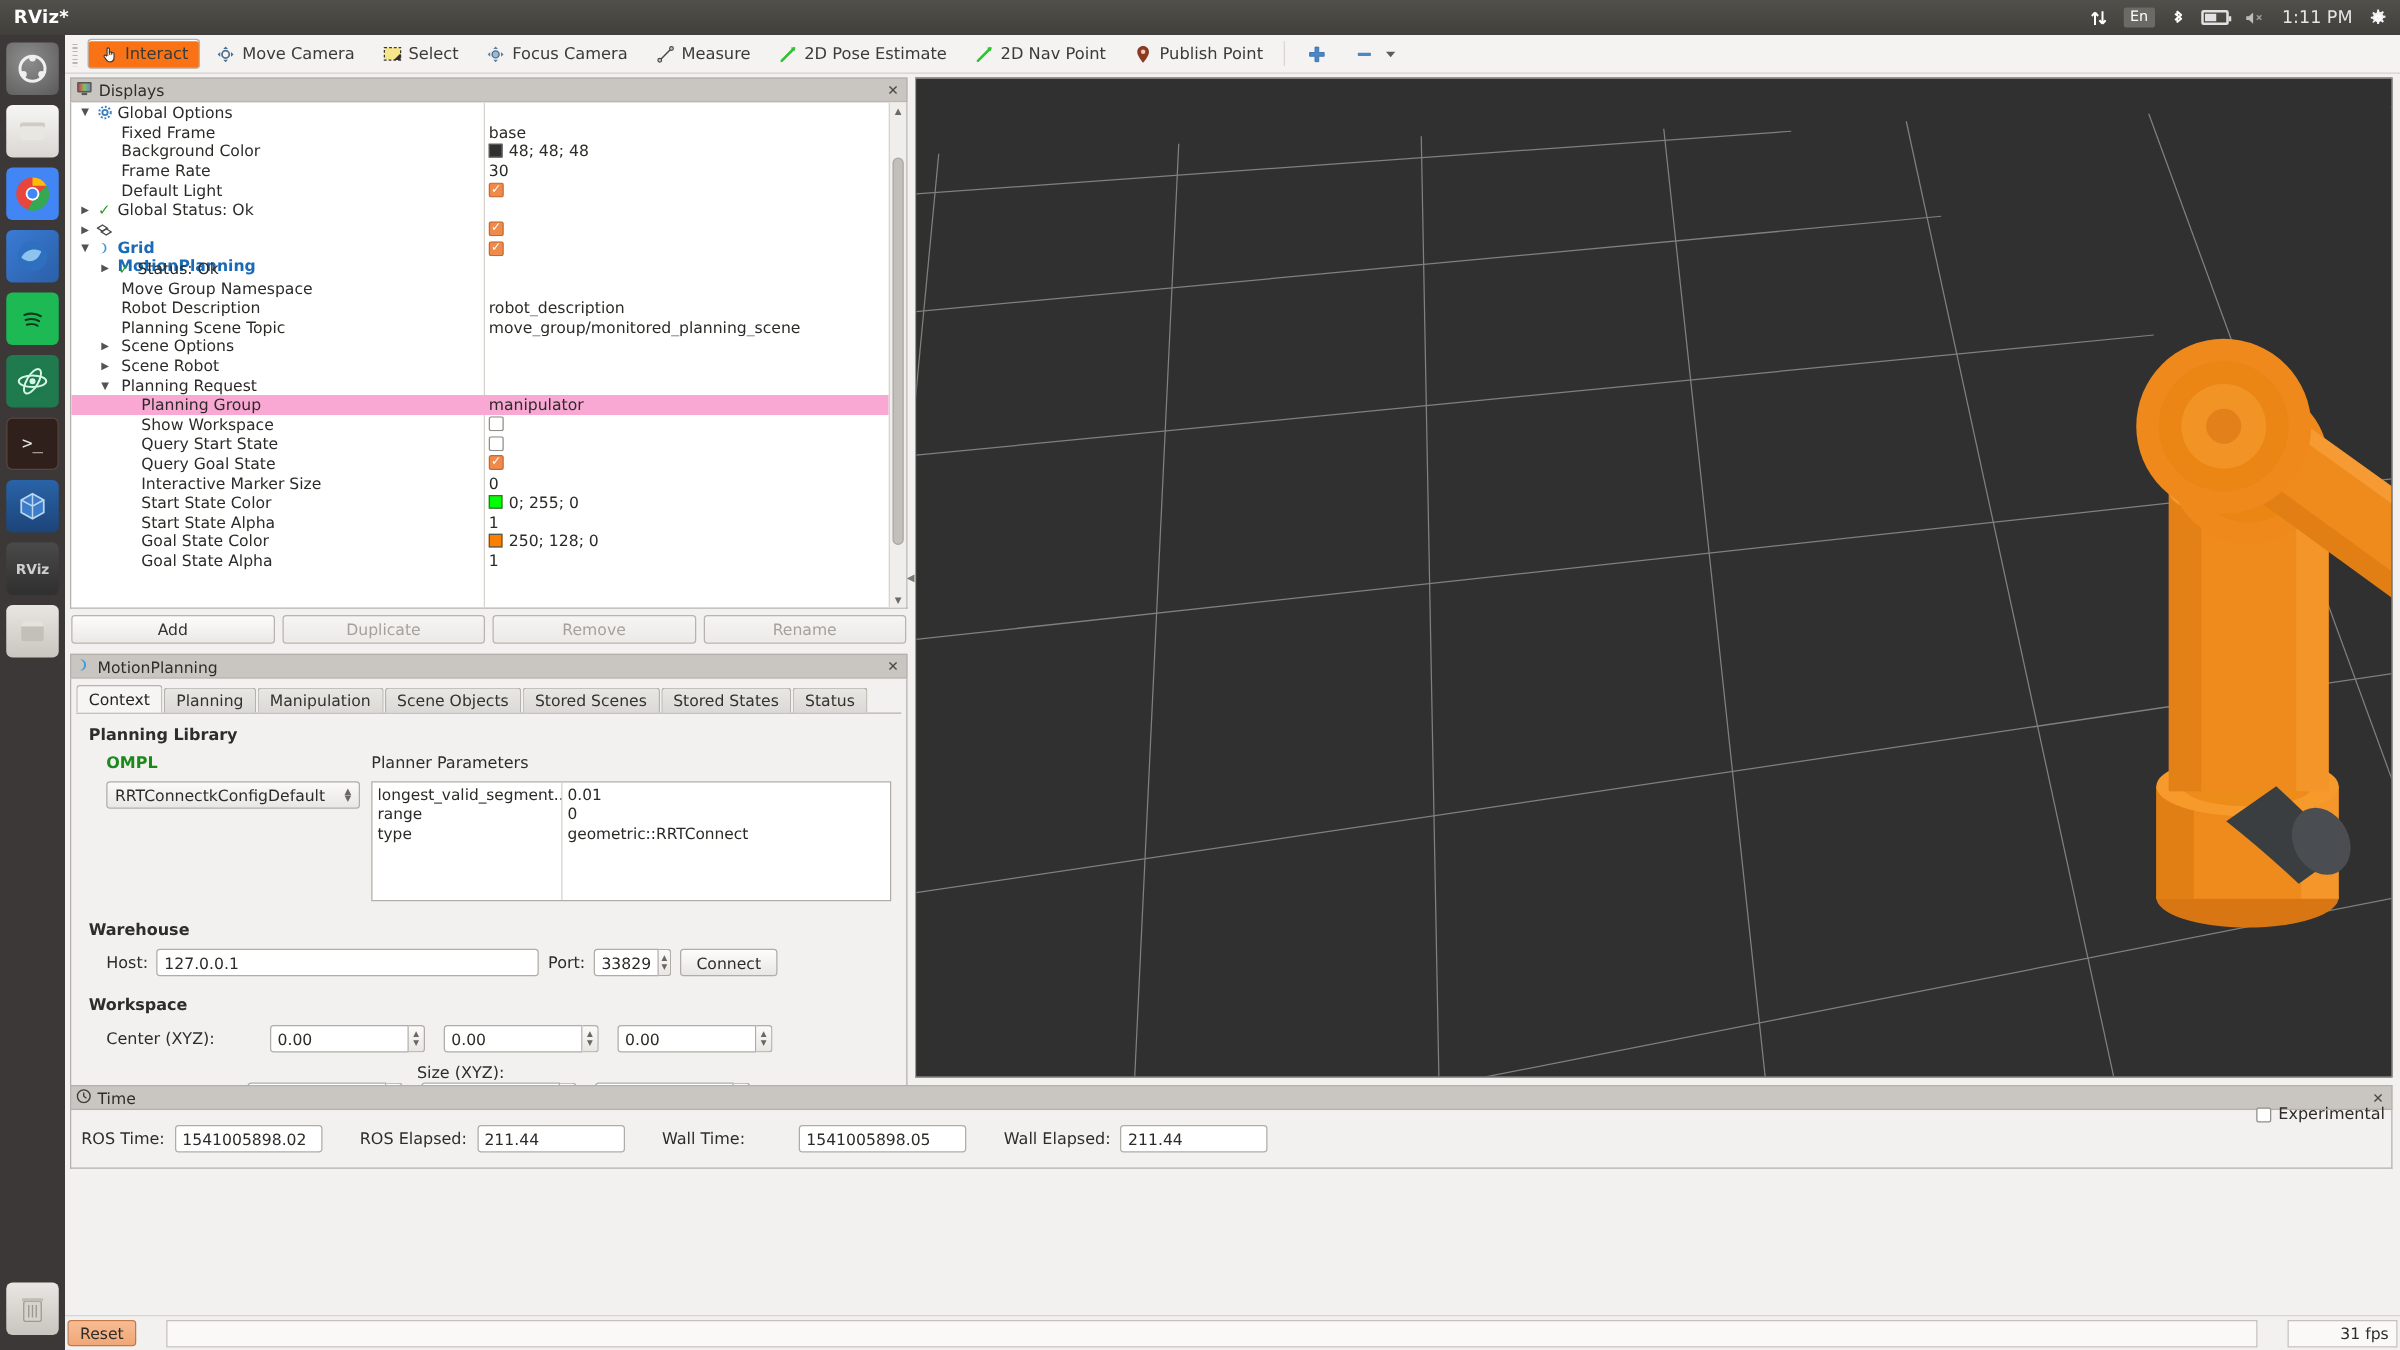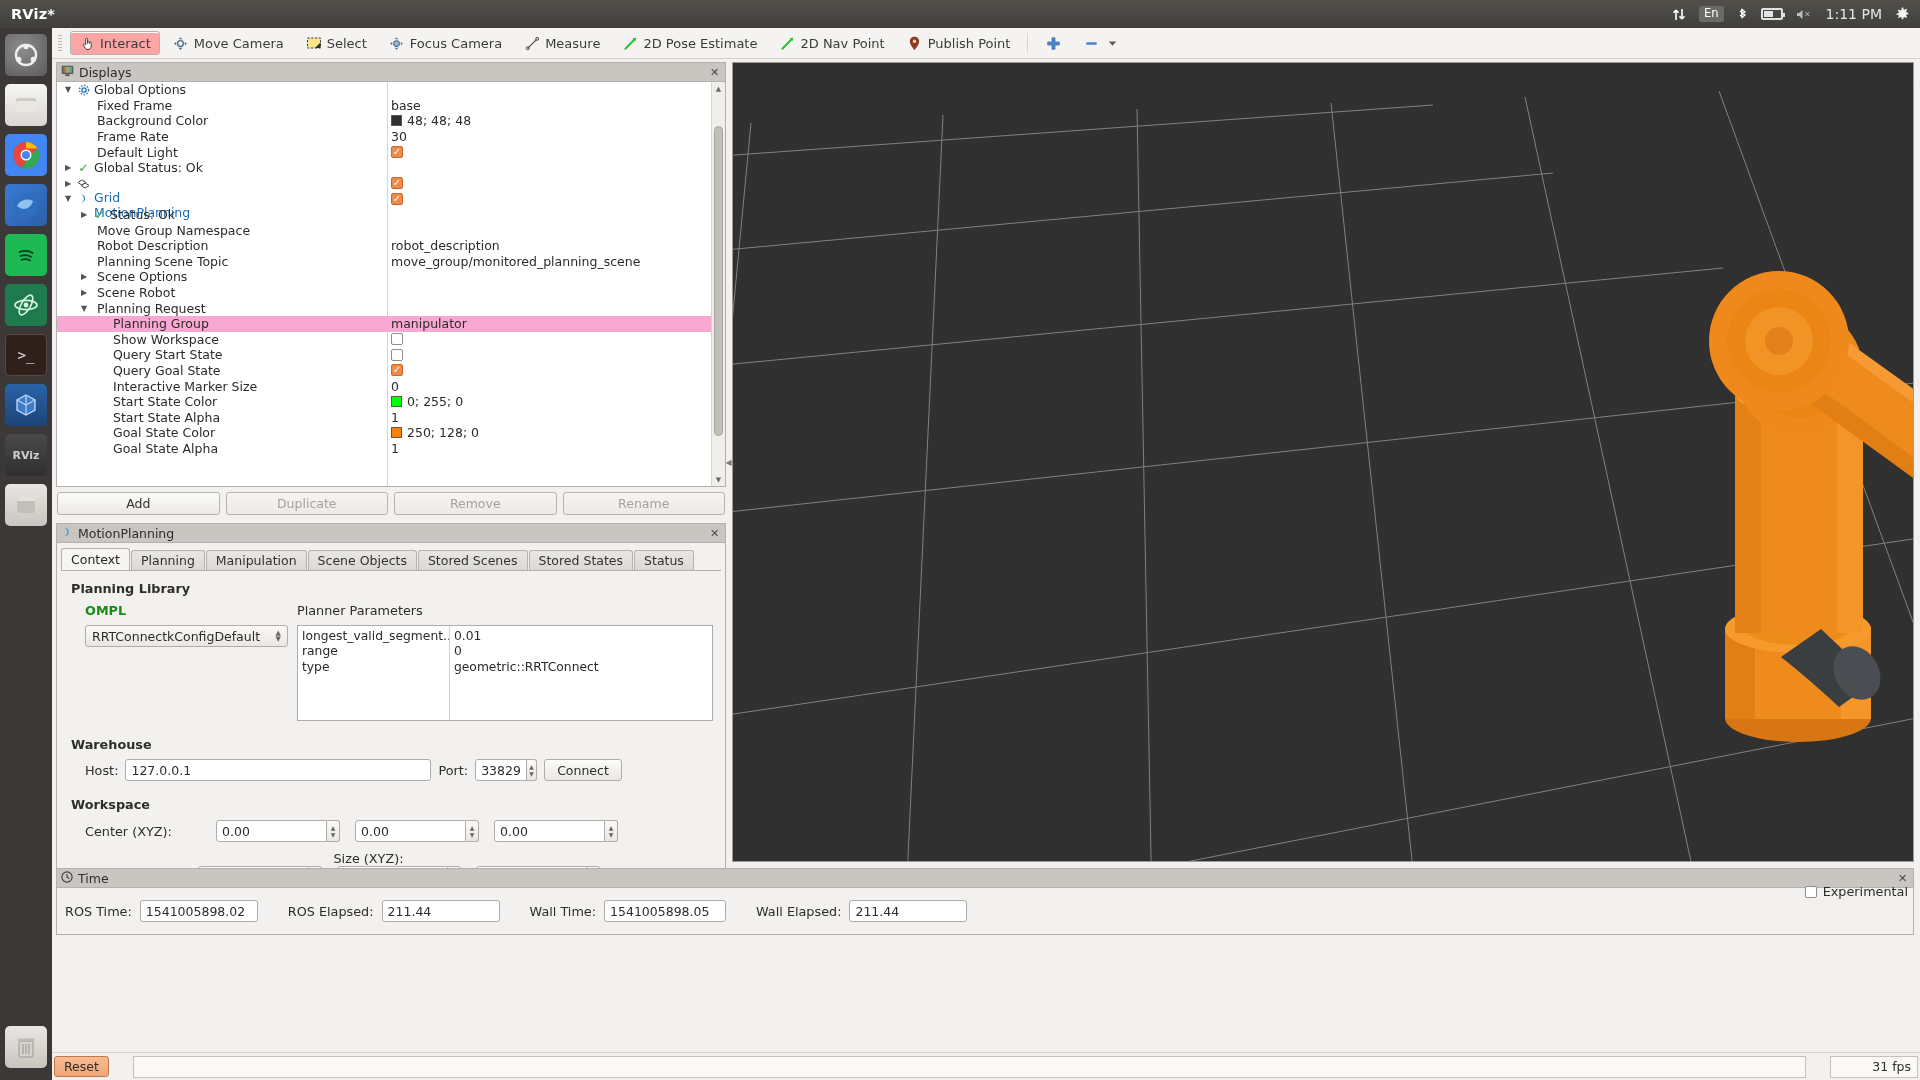--- a/index.html
+++ b/index.html
@@ -82,21 +82,21 @@
   }
   .tb-grip { width: 8px; height: 20px; margin-right: 4px;
     background-image: repeating-linear-gradient(to bottom, #b9b6b1 0 1px, transparent 1px 3px);
     background-size: 4px 100%; background-repeat: no-repeat; background-position: 2px 2px;
   }
   .tb-btn {
     display: flex; align-items: center; gap: 5px; height: 24px;
     padding: 0 8px; margin: 0 2px; border-radius: 3px;
     border: 1px solid transparent; color: #3c3b37; font-size: 13px; white-space: nowrap;
   }
-  .tb-btn.active { background: #fca5a5; border-color: #b6b3ae; box-shadow: inset 0 1px 0 #fff; }
+  .tb-btn.active { background: #f97316; border-color: #b6b3ae; box-shadow: inset 0 1px 0 #fff; }
   .tb-ico { width: 16px; height: 16px; display:inline-flex; align-items:center; justify-content:center; }
   .tb-sep { width: 1px; height: 20px; background: #d9d6d1; margin: 0 6px; }
 
   
   #leftdock { position: absolute; left: 4px; top: 34px; width: 670px; }
 
   .panel-title {
     height: 20px; background: #c9c6c1; border: 1px solid #b4b1ac;
     display: flex; align-items: center; padding: 0 4px; gap: 5px;
     font-size: 12.5px; color: #2e2d2a;
@@ -117,21 +117,21 @@
     display: flex; align-items: center; height: 15.6px; font-size: 12.5px;
     color: #2c2b28; position: relative;
   }
   .trow.sel { background: #f9a8d4; }
   .tname { display: flex; align-items: center; gap: 4px; width: 330px; overflow: hidden; white-space: nowrap; }
   .tval  { flex: 1; display: flex; align-items: center; gap: 5px; padding-left: 4px;
            overflow: hidden; white-space: nowrap; }
   .arrow { width: 10px; font-size: 8px; color: #55534f; text-align: center; flex: none; }
   .arrow.blank { color: transparent; }
   .tico { width: 13px; flex: none; display:flex; align-items:center; justify-content:center; font-size:11px; }
-  .disp-name.link { color: #1a6bb5; font-weight: normal; margin-top: 28px; }
+  .disp-name.link { color: #1a6bb5; font-weight: bold; margin-top: 28px; }
   .swatch { width: 11px; height: 11px; border: 1px solid #5a5854; display:inline-block; flex:none; }
   .cbox {
     width: 12px; height: 12px; border: 1px solid #908d88; background: #fff;
     display:inline-flex; align-items:center; justify-content:center; flex:none; border-radius:2px;
   }
   .cbox.on { background: #f08a4b; border-color: #c46a30; }
   .cbox.on::after { content:'✓'; color:#fff; font-size:10px; line-height:1; font-weight:bold; }
 
   .vscroll {
     position: absolute; right: 0; top: 0; bottom: 0; width: 14px;
@@ -1029,21 +1029,21 @@
     <div id="time-body">
         <span class="tl" style="margin-left: 0px;">ROS Time:</span>
         <div class="txtinput" style="width: 118px;">
           <span>1541005898.02</span>
         </div>
         <span class="tl" style="margin-left: 22px;">ROS Elapsed:</span>
         <div class="txtinput" style="width: 118px;">
           <span>211.44</span>
         </div>
         <span class="tl" style="margin-left: 22px;">Wall Time:</span>
-        <div class="txtinput" style="width: 122px;">
+        <div class="txtinput" style="width: 134px; margin-left: 35px;">
           <span>1541005898.05</span>
         </div>
         <span class="tl" style="margin-left: 22px;">Wall Elapsed:</span>
         <div class="txtinput" style="width: 118px;">
           <span>211.44</span>
         </div>
       </div>
   </div>
 
   <div id="experimental">

